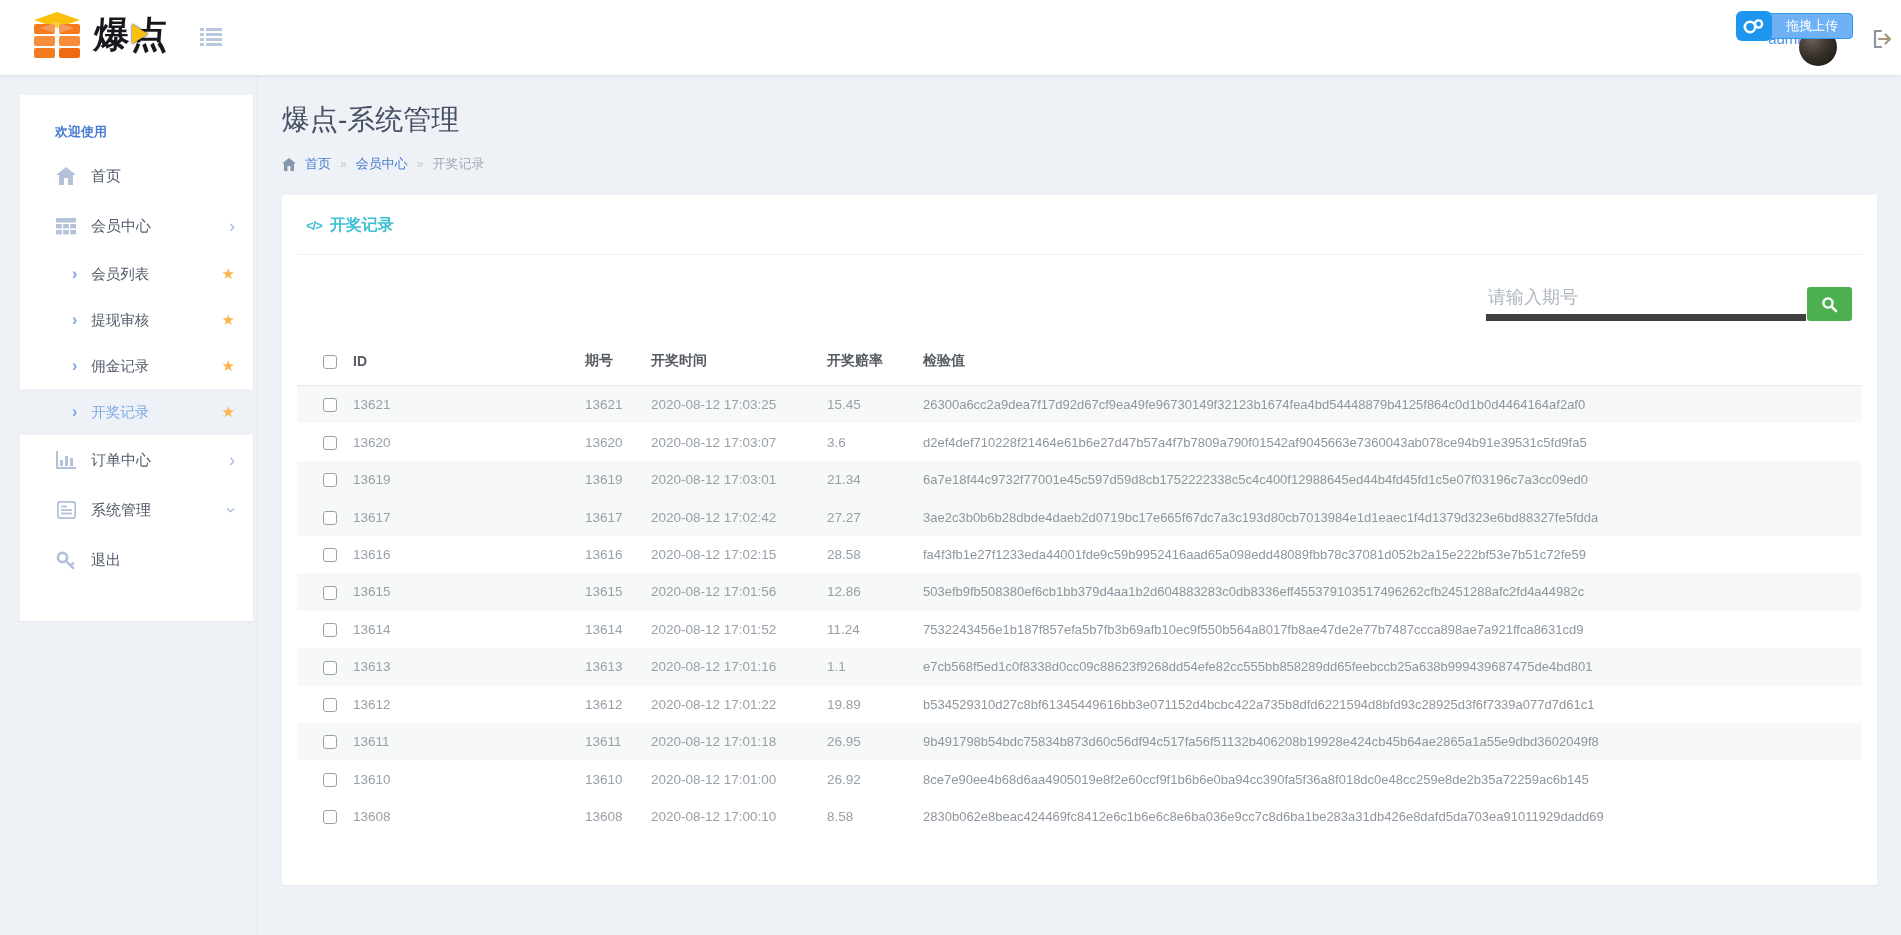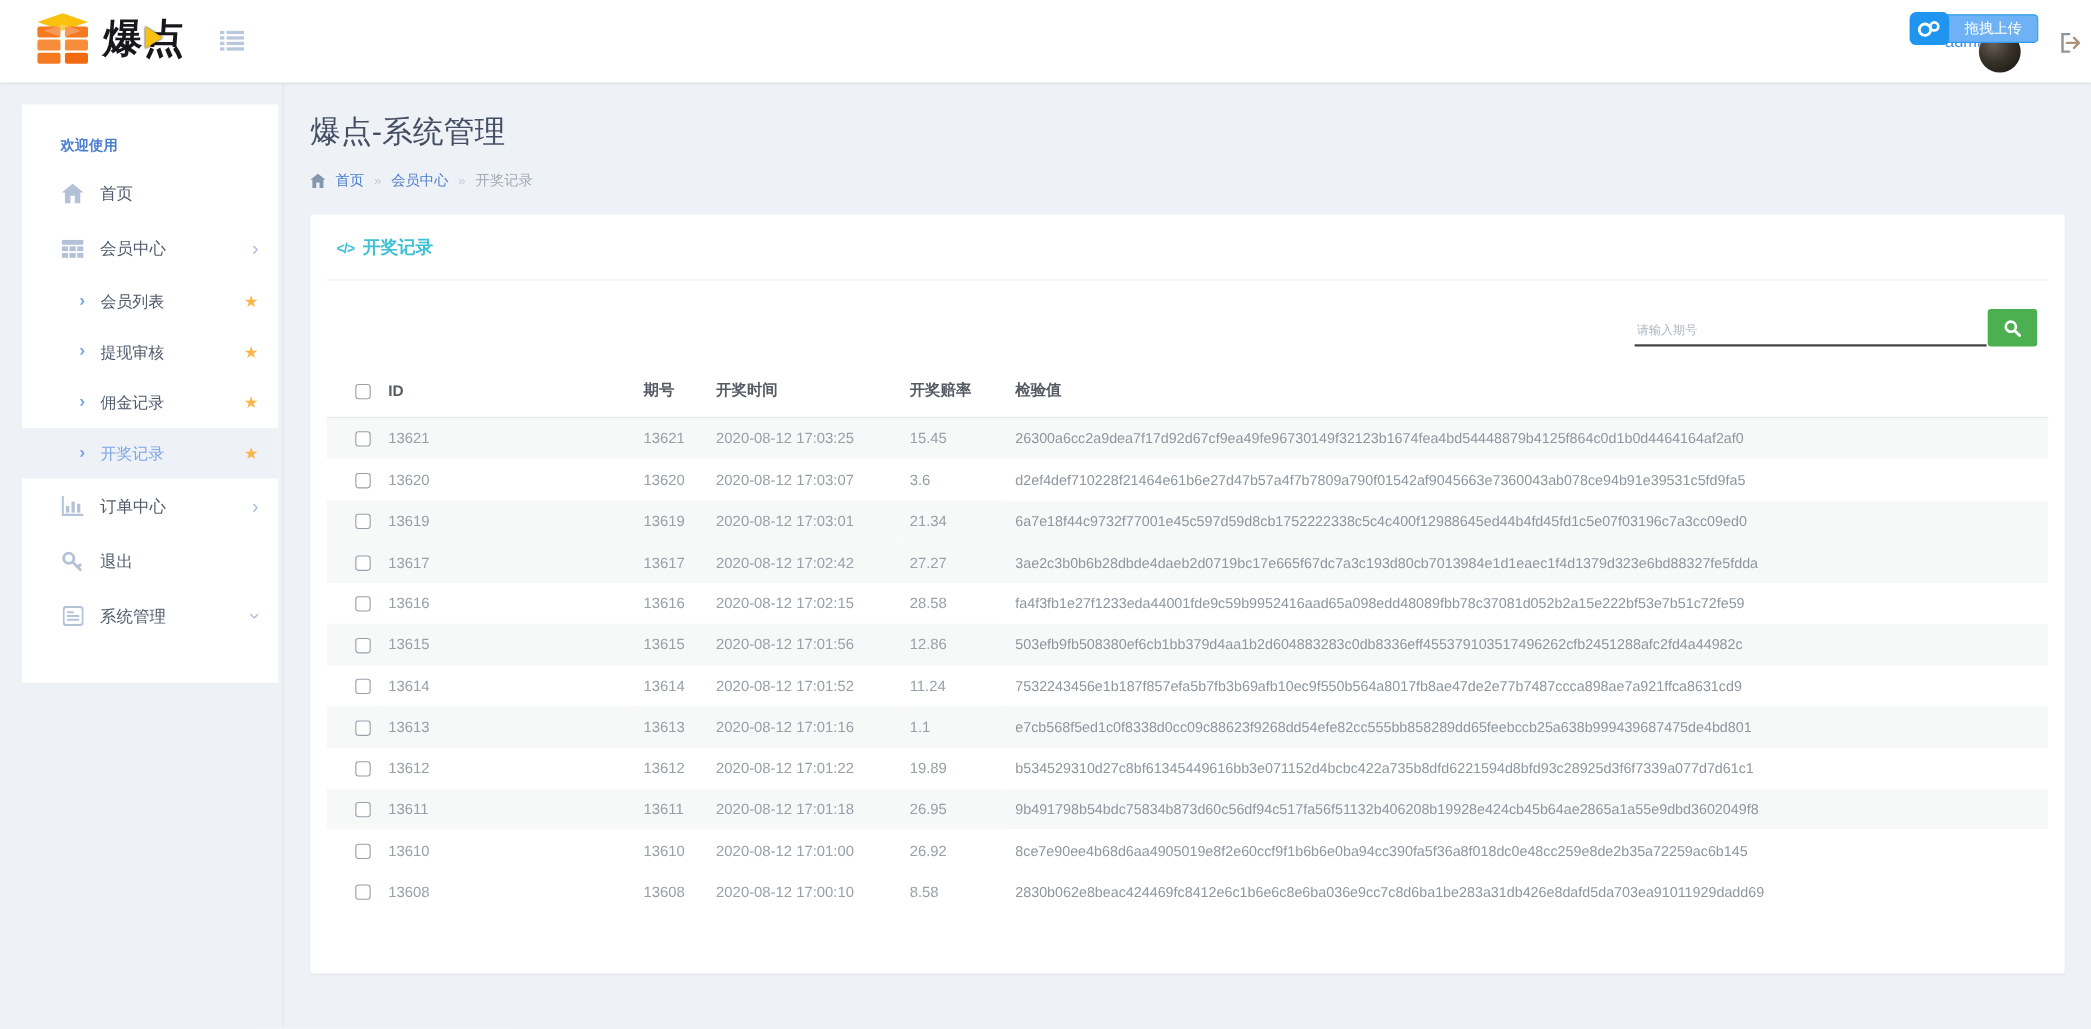--- a/index.html
+++ b/index.html
@@ -40,21 +40,21 @@
   .page-title { font-size:28px; color:#454f63; }
   .crumb { margin-top:16px; font-size:13px; color:#a3abb5; display:flex; align-items:center; gap:9px; }
   .crumb a { color:#4a7dcf; text-decoration:none; cursor:pointer; }
   .crumb .sep { color:#c3c9d2; font-size:12px; }
   .card { margin-top:22px; background:#fff; border-radius:2px; box-shadow:0 1px 2px rgba(0,0,0,.05); padding:20px 15px 40px 15px; min-height:690px; }
   .card-title { display:flex; align-items:center; gap:8px; padding-left:9px; }
   .code-ico { color:#3ec1d3; font-size:13px; font-weight:bold; letter-spacing:-1px; }
   .card-title h2 { font-size:16px; color:#3ec1d3; font-weight:bold; }
   .card-divider { height:1px; background:#edeff2; margin-top:18px; }
   .search-row { display:flex; justify-content:flex-end; align-items:flex-end; margin-top:26px; padding-right:10px; }
-  .search-input { width:320px; border:none; border-bottom:2px solid #404040; font-size:11px; color:#555; padding:6px 2px; outline:none; background:transparent;margin-left:36px; }
+  .search-input { width:320px; border:none; border-bottom:7px solid #404040; font-size:18px; color:#555; padding:6px 2px; outline:none; background:transparent;margin-left:36px; }
   .search-input::placeholder { color:#b0b7c0; }
   .search-btn { width:45px; height:34px; background:#4caf50; border:none; border-radius:3px; margin-left:1px; cursor:pointer; display:flex; align-items:center; justify-content:center; }
 
   
   table { width:100%; border-collapse:collapse; margin-top:18px; table-layout:fixed; }
   thead th { text-align:left; font-size:14px; color:#565b63; font-weight:bold; padding:13px 0 15px 10px; border-bottom:1px solid #e7e9ec; }
   thead th.cbx-col, tbody td.cbx-col { padding-left:26px; }
   tbody td { font-size:13.5px; color:#98a0a8; padding:11px 0 11px 10px; }
   tbody tr.stripe { background:#f7f8f8; }
   .cbx { display:inline-block; width:14px; height:14px; border:1.5px solid #97a0ab; border-radius:3px; background:#fff; vertical-align:middle; cursor:pointer; }
@@ -177,39 +177,39 @@
             <rect x="9" y="5" width="3" height="10" fill="#b3c2d9"></rect>
             <rect x="14" y="7" width="3" height="8" fill="#b3c2d9"></rect>
           </svg>
         </span>
         <span>订单中心</span>
         <span class="chev">›</span>
       </div>
 
       <div class="mitem">
         <span class="mico">
-          <svg width="20" height="19" viewBox="0 0 20 19">
-            <circle cx="6.5" cy="6.5" r="4.6" fill="none" stroke="#b3c2d9" stroke-width="2.6"></circle>
-            <path d="M10 10 L17 17 M14.5 14.5 L17 12.5" fill="none" stroke="#b3c2d9" stroke-width="2.6" stroke-linecap="round"></path>
-          </svg>
-        </span>
-        <span>退出</span>
-      </div>
-
-      <div class="mitem">
-        <span class="mico">
           <svg width="19" height="18" viewBox="0 0 19 18">
             <rect x="0.8" y="0.8" width="17.4" height="16.4" rx="2.5" fill="none" stroke="#b3c2d9" stroke-width="1.8"></rect>
             <line x1="4" y1="5.5" x2="10" y2="5.5" stroke="#b3c2d9" stroke-width="1.8"></line>
             <line x1="4" y1="9" x2="15" y2="9" stroke="#b3c2d9" stroke-width="1.8"></line>
             <line x1="4" y1="12.5" x2="15" y2="12.5" stroke="#b3c2d9" stroke-width="1.8"></line>
           </svg>
         </span>
         <span>系统管理</span>
         <span class="chev down">›</span>
+      </div>
+
+      <div class="mitem">
+        <span class="mico">
+          <svg width="20" height="19" viewBox="0 0 20 19">
+            <circle cx="6.5" cy="6.5" r="4.6" fill="none" stroke="#b3c2d9" stroke-width="2.6"></circle>
+            <path d="M10 10 L17 17 M14.5 14.5 L17 12.5" fill="none" stroke="#b3c2d9" stroke-width="2.6" stroke-linecap="round"></path>
+          </svg>
+        </span>
+        <span>退出</span>
       </div>
     </div>
   </div>
 
   <div class="main">
     <div class="page-title">爆点-系统管理</div>
 
     <div class="crumb">
       <svg width="14" height="13" viewBox="0 0 14 13">
         <path d="M7 0 L14 5.5 H12 V13 H8.5 V8 H5.5 V13 H2 V5.5 H0 Z" fill="#8496ad"></path>

